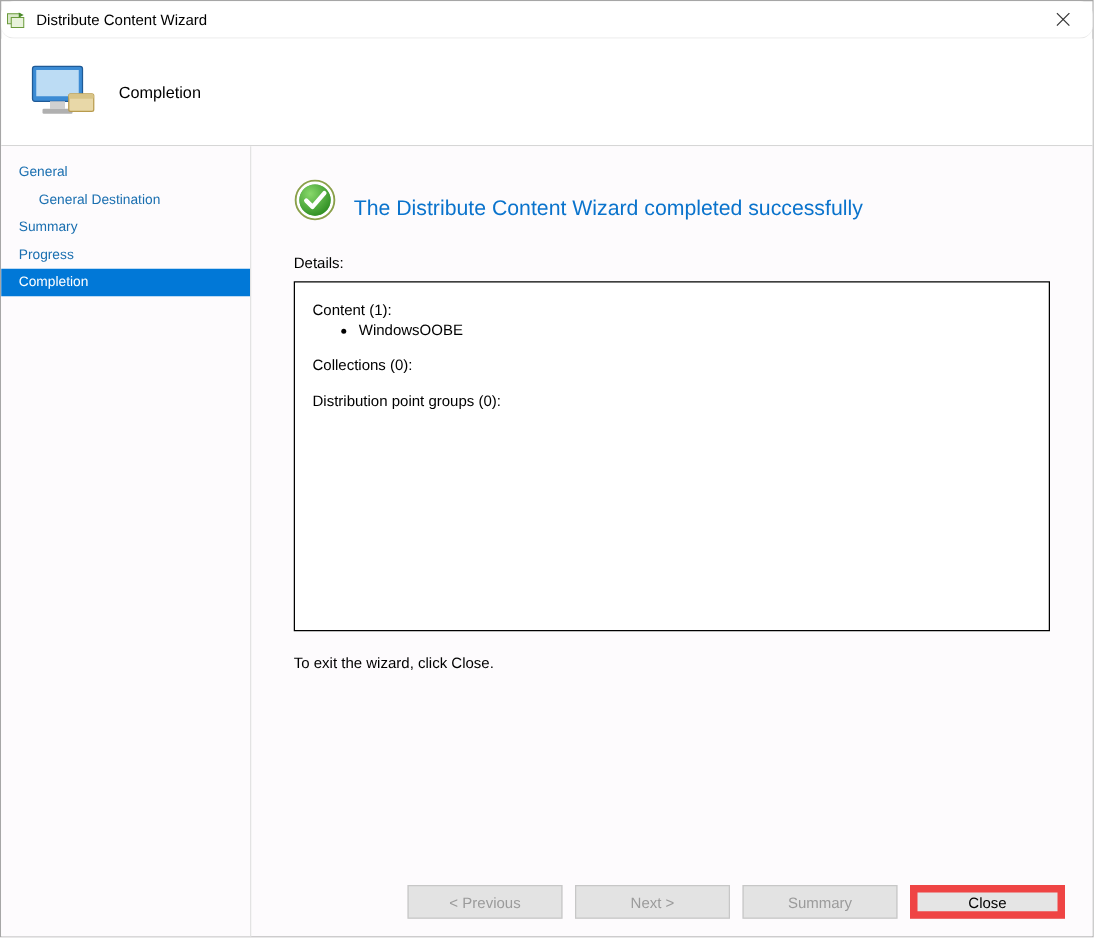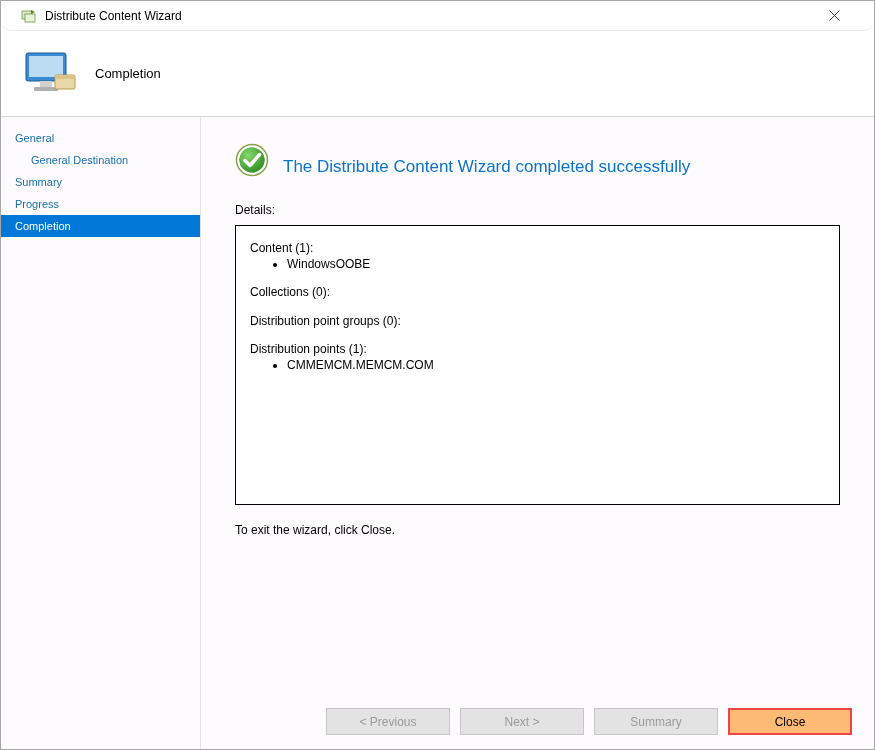--- a/index.html
+++ b/index.html
@@ -21,21 +21,21 @@
       border: 1px solid #a6a6a6;
       background: #ffffff;
       display: flex;
       flex-direction: column;
       position: relative;
     }
     .titlebar {
       height: 30px;
       display: flex;
       align-items: center;
-      padding: 0 20px;
+      padding: 0 4px;
       background: #ffffff;
       border-bottom: 1px solid #e8e8e8;
       border-radius: 10px;
     }
     .titlebar-icon {
       width: 16px;
       height: 16px;
       margin-right: 8px;
       flex-shrink: 0;
     }
@@ -174,22 +174,22 @@
       border: 1px solid #adadad;
       cursor: pointer;
     }
     .btn.disabled {
       color: #9b9b9b;
       background: #e3e3e3;
       border: 1px solid #c7c7c7;
       cursor: default;
     }
     .btn.primary {
-      background: #fdba74;
-      border: 2px solid #ef4444;
+      background: #e5e5e5;
+      border: 6px solid #ef4444;
       color: #000;
     }
   </style>
 </head>
 <body>
 
 <div class="window">
 
   <div class="titlebar">
     <span class="titlebar-icon">
@@ -260,26 +260,20 @@
           <ul>
             <li>WindowsOOBE</li>
           </ul>
         </div>
         <div class="details-group">
           <div>Collections (0):</div>
         </div>
         <div class="details-group">
           <div>Distribution point groups (0):</div>
         </div>
-        <div class="details-group">
-          <div>Distribution points (1):</div>
-          <ul>
-            <li>CMMEMCM.MEMCM.COM</li>
-          </ul>
-        </div>
       </div>
 
       <div class="exit-text">To exit the wizard, click Close.</div>
 
     </div>
   </div>
 
   <div class="button-bar">
     <button class="btn disabled" disabled="">&lt; Previous</button>
     <button class="btn disabled" disabled="">Next &gt;</button>

